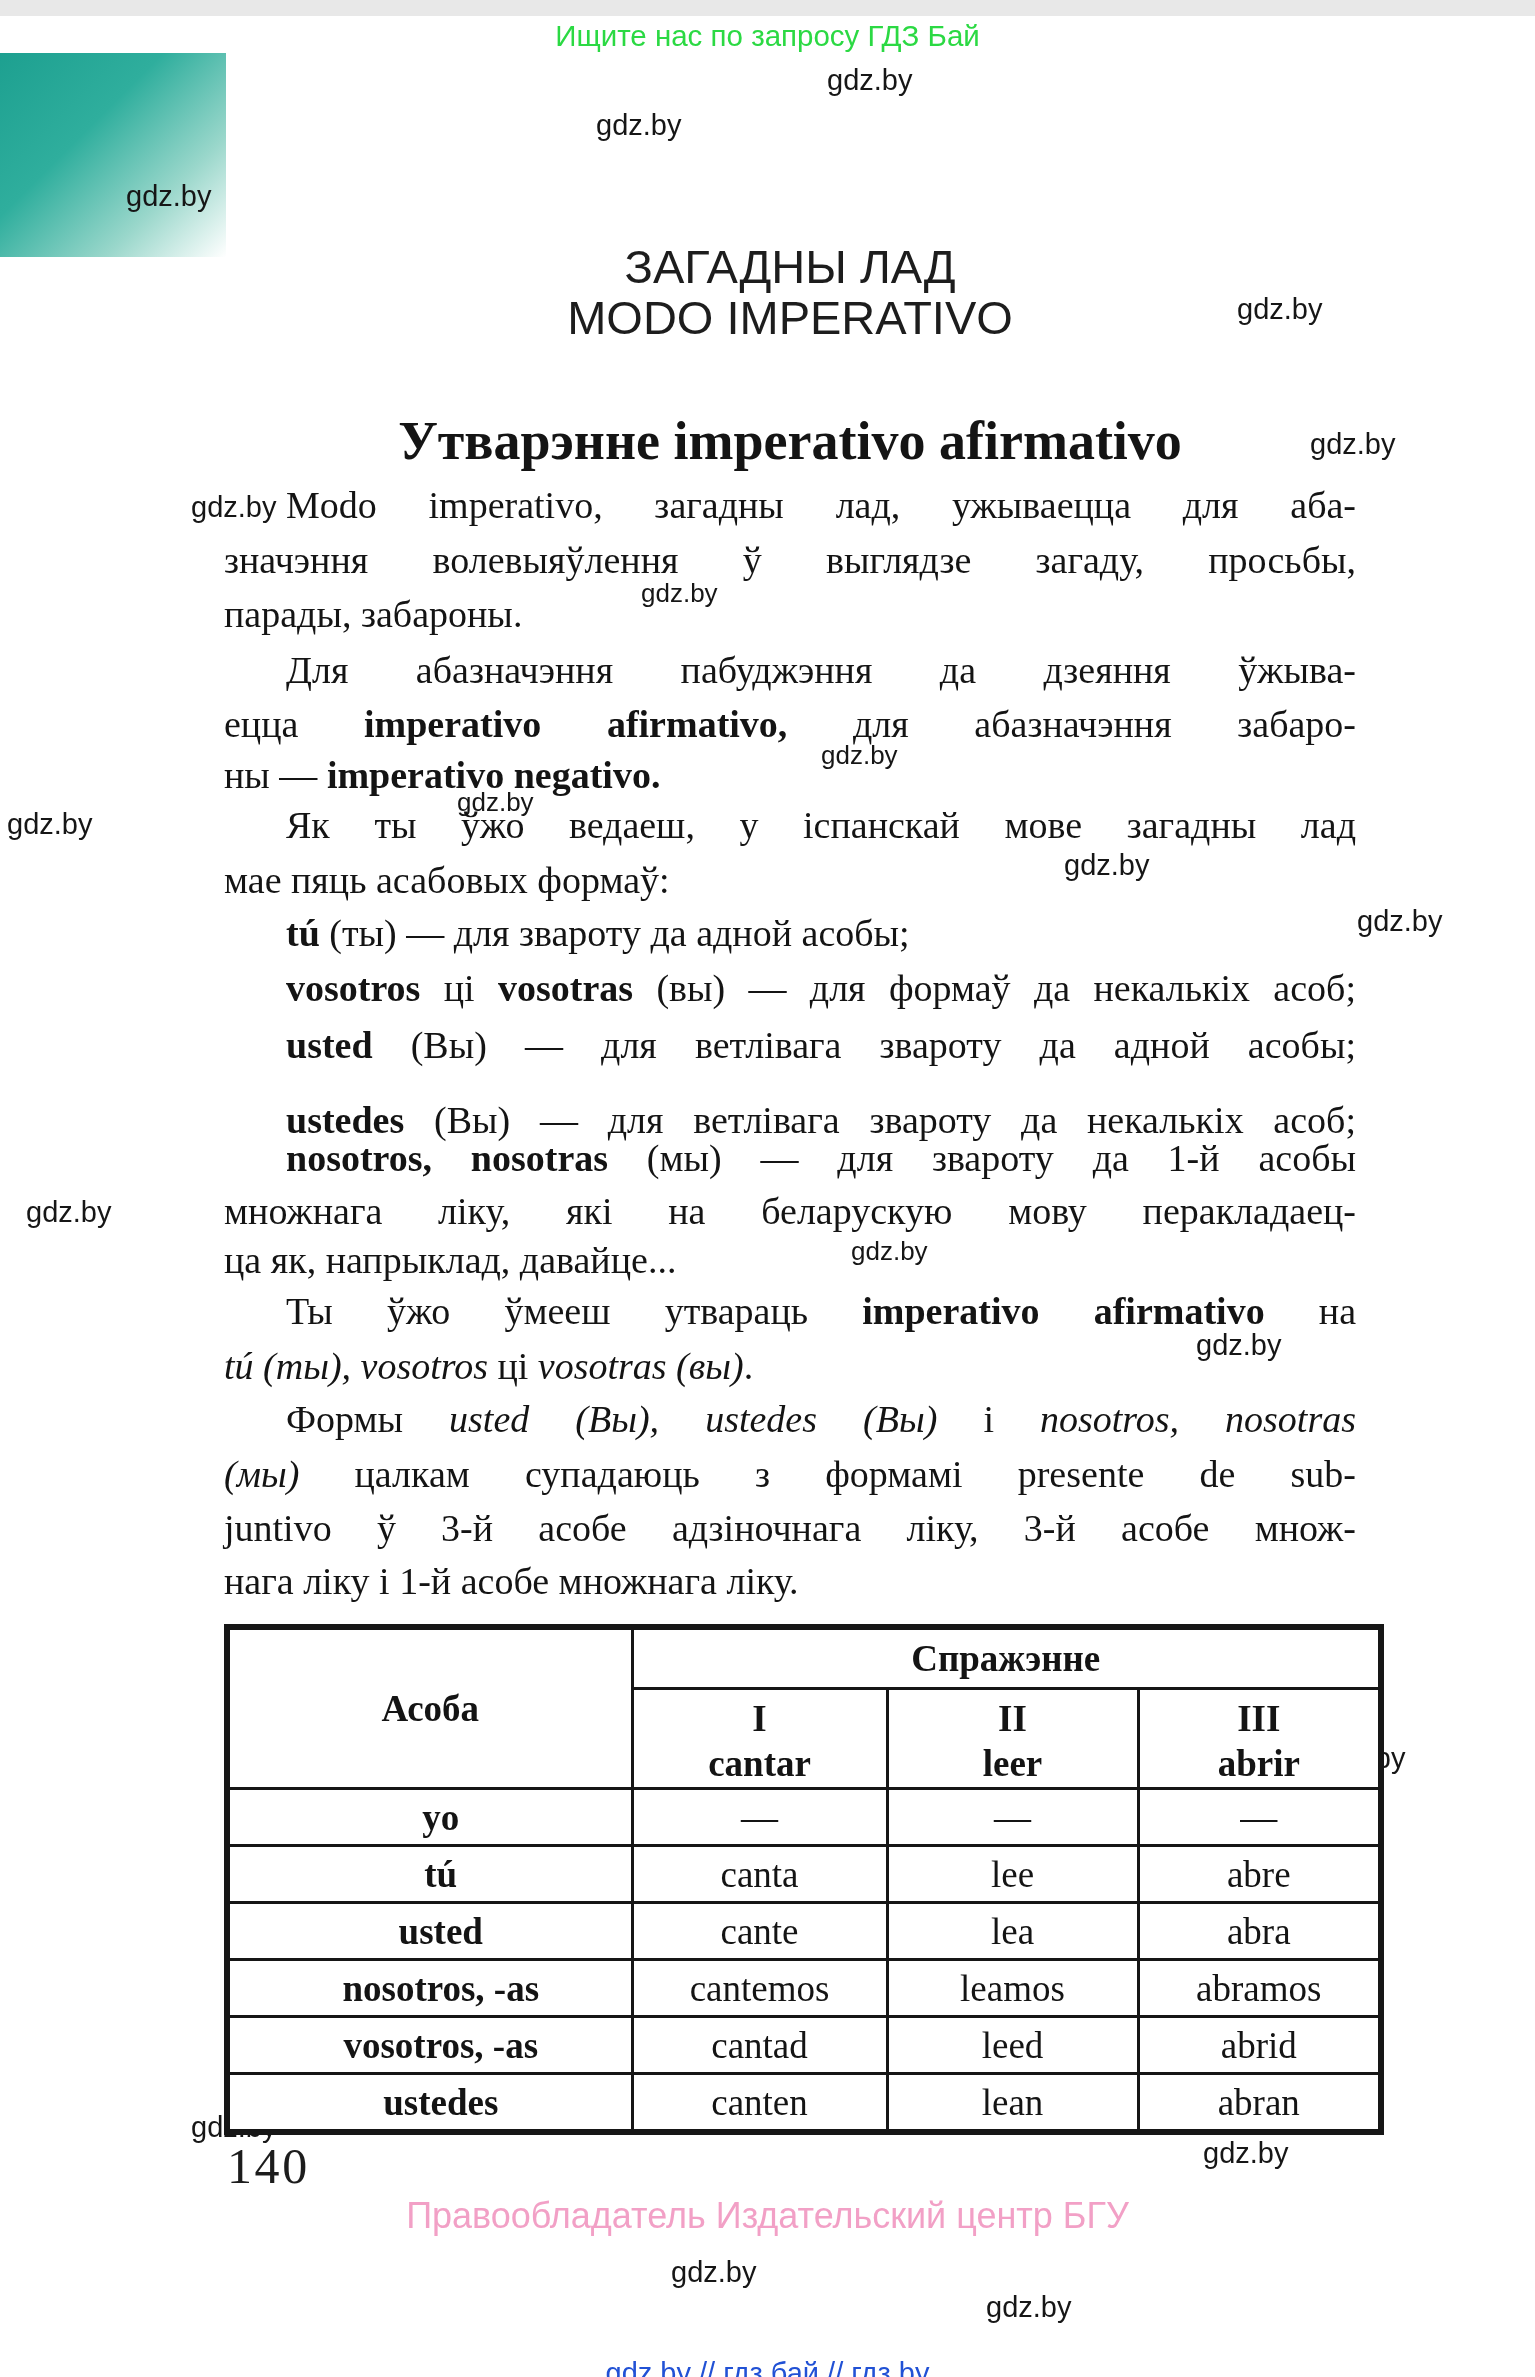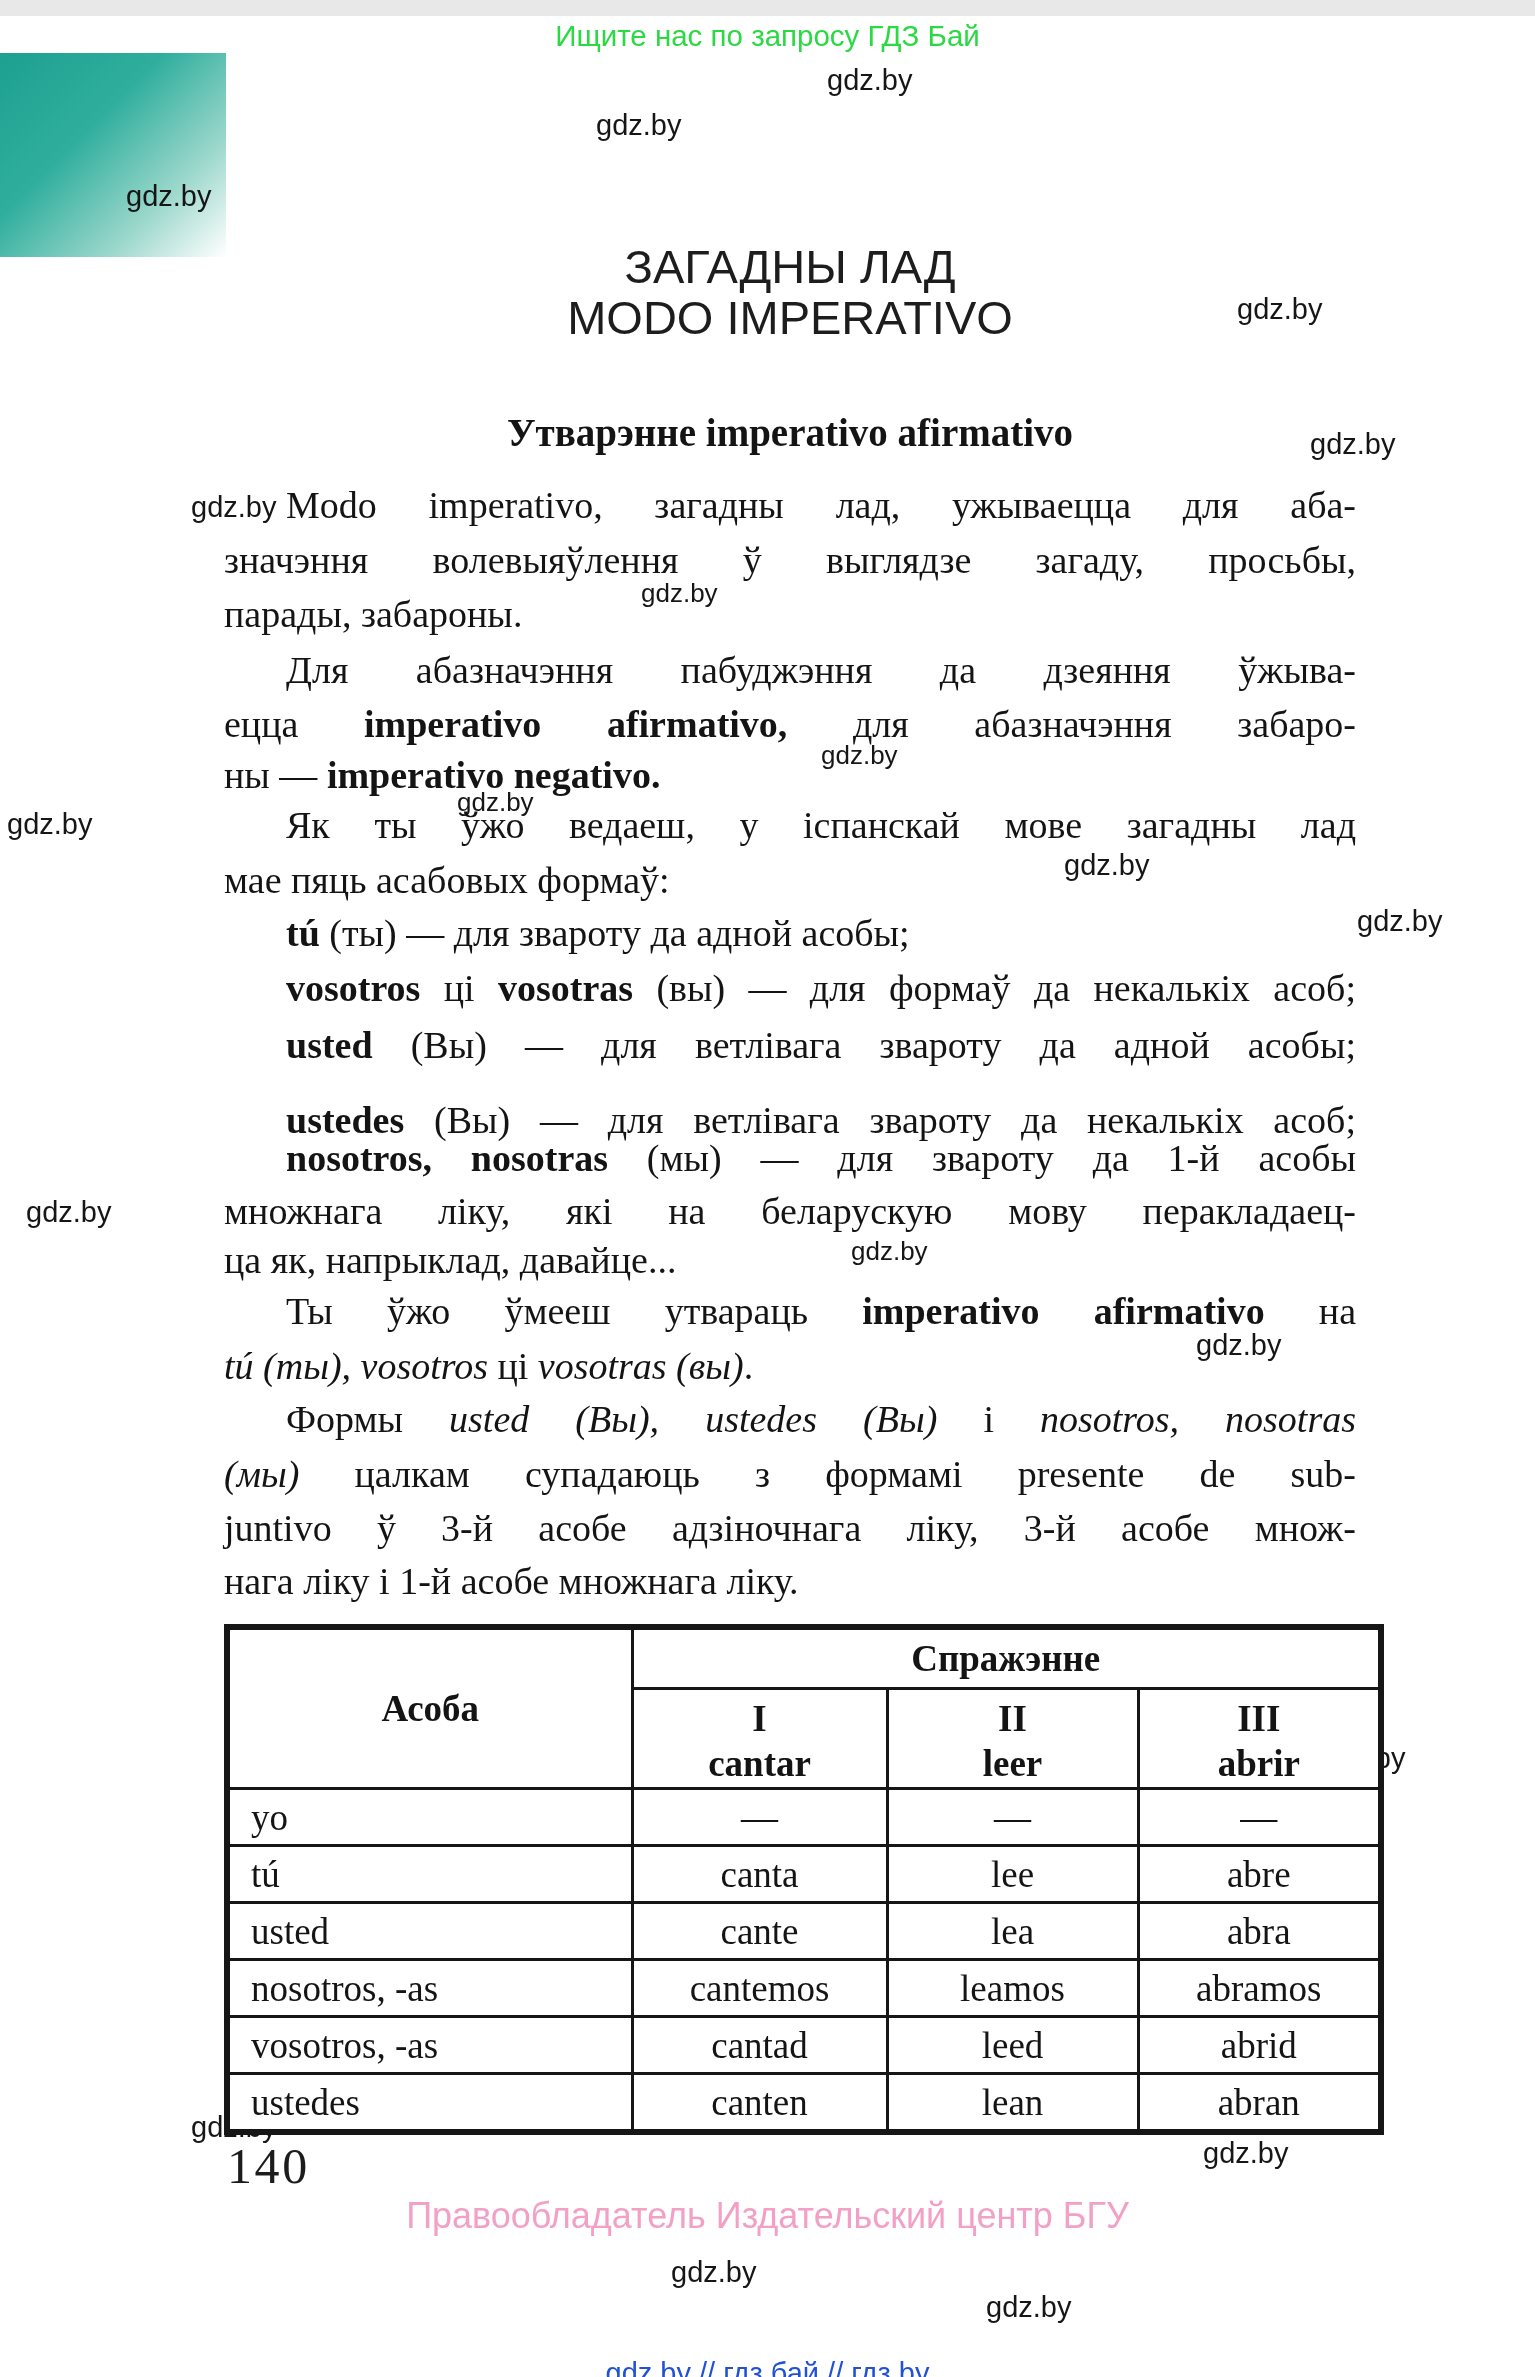--- a/index.html
+++ b/index.html
@@ -27,21 +27,21 @@
   .wm.small{font-size:26px;}
   
   .title{
     position:absolute; left:224px; width:1132px; top:225px; text-align:center;
     font-family:"Liberation Sans","DejaVu Sans",sans-serif;
     font-weight:normal; font-size:47px; line-height:51px; color:#1d1d1d;
     letter-spacing:0px;
   }
   .heading{
     position:absolute; left:224px; width:1132px; top:394px; text-align:center;
-    font-weight:bold; font-size:39px; color:#141414;
+    font-weight:bold; font-size:54px; color:#141414;
   }
   
   .bl{
     position:absolute; left:224px; width:1132px;
     font-size:38px; line-height:49px; white-space:normal;
     text-align:justify; text-align-last:justify; color:#141414;
   }
   .bl.end{text-align-last:left;}
   .bl.ind{text-indent:62px;}
   .bl b{font-weight:bold;}
@@ -52,21 +52,21 @@
     border-collapse:collapse; table-layout:fixed; width:1155px;
     font-size:37px; color:#141414; background:#fff;
   }
   .conj td{border:3.5px solid #161616; padding:0; vertical-align:middle;}
   .conj{border:6px solid #161616;}
   .conj .ghead{text-align:center; font-weight:bold; height:57px;}
   .conj .pcol{text-align:center; font-weight:bold;}
   .conj .ch{height:97px; text-align:center; font-weight:bold; vertical-align:middle;}
   .conj .ch .num{line-height:45px; padding-top:5.2px;}
   .conj .ch .verb{line-height:45px;}
-  .conj .pcell{height:54px; text-align:left; padding-left:21px; font-weight:normal;}
+  .conj .pcell{height:54px; text-align:center; padding-left:21px; font-weight:bold;}
   .conj .vcell{height:54px; text-align:center;}
   
   .pagenum{
     position:absolute; left:227px; top:2121px;
     font-size:50px; letter-spacing:2.6px; color:#1c1c1c;
   }
   .copyright{
     position:absolute; left:0; right:0; top:2179px; text-align:center;
     font-family:"Liberation Sans","DejaVu Sans",sans-serif;
     font-size:36px; color:#f2a0c6; white-space:nowrap;

